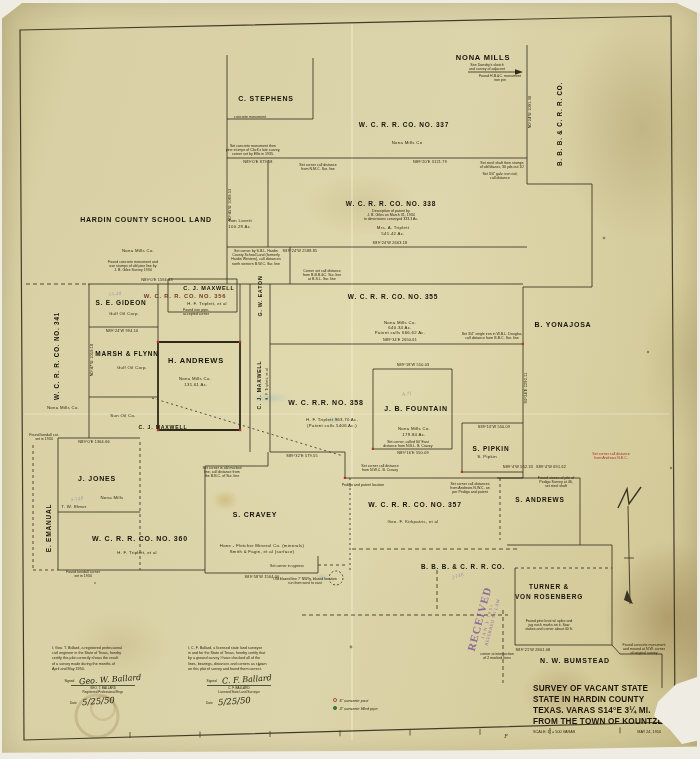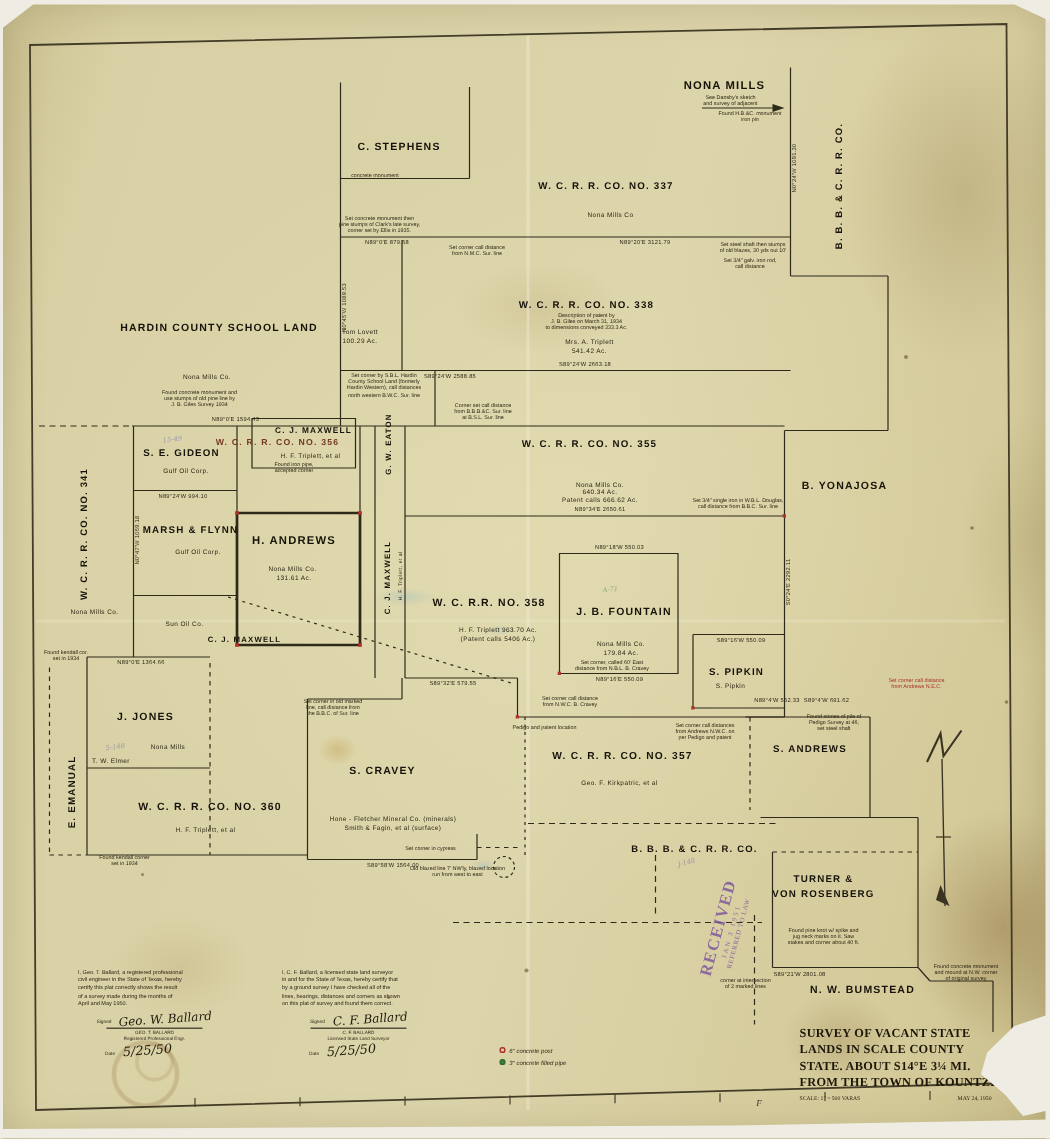--- a/index.html
+++ b/index.html
@@ -31,21 +31,21 @@
   .lbl{position:absolute;white-space:nowrap;text-align:center;color:#2c2614;
        font-family:"Liberation Sans",sans-serif;line-height:1.2;transform-origin:center;}
   .k-tract{font-weight:700;letter-spacing:.8px;color:#17130a;font-size:7px;}
   .k-owner{font-size:4.3px;letter-spacing:.3px;}
   .k-bearing{font-size:3.8px;letter-spacing:.2px;}
   .k-note{font-size:3.6px;line-height:1.18;}
   .k-pencil{font-size:4.5px;font-style:italic;font-family:"DejaVu Serif",serif;color:#8f8ca6;opacity:.8;}
   .k-mark{font-size:6px;font-style:italic;font-family:"Liberation Serif",serif;color:#3a3322;}
 
   .title-block{position:absolute;left:533px;top:684px;width:128px;z-index:3;color:#1c1708;
-    font-family:Liberation Serif, serif;}
+    font-family:Liberation Sans, sans-serif;}
   .title-block .t-line{font-size:8.2px;font-weight:700;letter-spacing:.2px;line-height:1.34;white-space:nowrap;}
   .title-block .t-sub{display:flex;justify-content:space-between;font-size:3.8px;margin-top:2px;color:#2c2614;}
 
   .legend{position:absolute;left:333px;top:696px;z-index:3;font-size:4px;font-style:italic;
     color:#2c2614;font-family:"Liberation Sans",sans-serif;}
   .legend .row{display:flex;align-items:center;height:8px;}
   .sym{width:3.5px;height:3.5px;border-radius:50%;display:inline-block;margin-right:3px;box-sizing:border-box;}
   .sym.post{border:1px solid #b03228;background:transparent;}
   .sym.pipe{background:#3f7d3f;border:1px solid #2f6b2f;}
 
@@ -586,22 +586,22 @@
       <div>Licensed State Land Surveyor</div>
     </div>
     <div class="cert-date-row">
       <span class="tiny">Date</span>
       <span class="sig date">5/25/50</span>
     </div>
   </div>
 
   <div class="title-block">
     <div class="t-line">SURVEY OF VACANT STATE</div>
-    <div class="t-line">LANDS IN SCALE COUNTY</div>
-    <div class="t-line">STATE. ABOUT S14°E 3¼ MI.</div>
+    <div class="t-line">STATE IN HARDIN COUNTY</div>
+    <div class="t-line">TEXAS. VARAS S14°E 3¼ MI.</div>
     <div class="t-line">FROM THE TOWN OF KOUNTZE</div>
     <div class="t-sub">
       <span>SCALE: 1" = 500 VARAS</span>
       <span>MAY 24, 1950</span>
     </div>
   </div>
 
   <div class="stamp">
     <div class="s1">RECEIVED</div>
     <div class="s2">JAN 3 1951</div>

